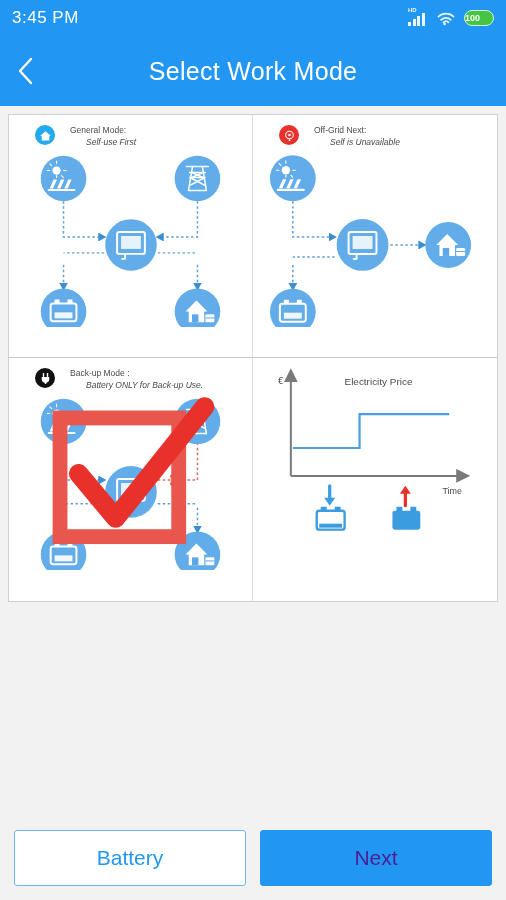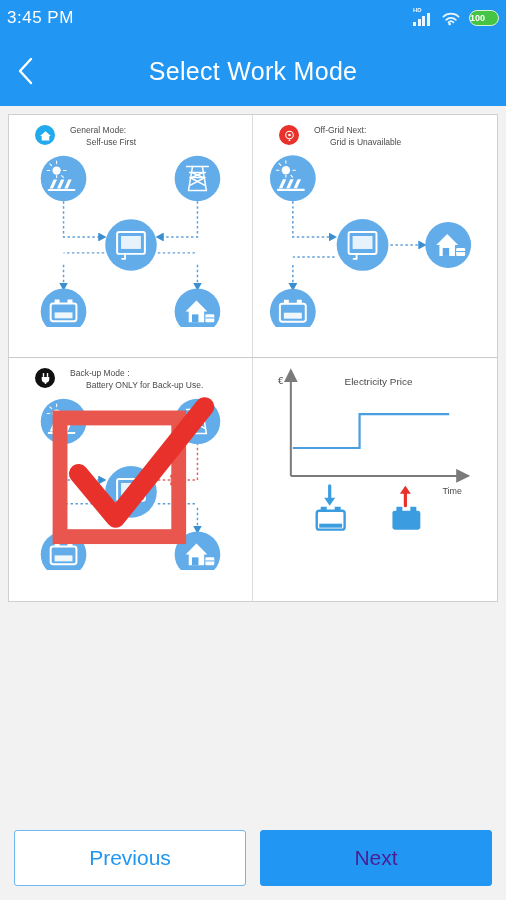--- a/index.html
+++ b/index.html
@@ -7,21 +7,21 @@
     width: 506px; height: 900px;
     font-family: "Liberation Sans", sans-serif;
     background: #f2f2f2;
     overflow: hidden;
   }
   #app { position: relative; width: 506px; height: 900px; background: #f2f2f2; }
 
   
   .statusbar {
     height: 36px; background: #2196f3; color: #fff;
-    display: flex; align-items: center; padding: 0 7px;
+    display: flex; align-items: center; padding: 0 12px;
   }
   .clock { font-size: 17px; letter-spacing: .5px; }
   .status-right { margin-left: auto; display: flex; align-items: center; gap: 8px; }
   .sig { position: relative; width: 20px; height: 16px; }
   .sig .hd { position: absolute; top: -3px; left: 0; font-size: 6px; font-weight: bold; color: #eaf5ff; }
   .sig .bars { position: absolute; bottom: 0; left: 0; display: flex; align-items: flex-end; gap: 1.5px; }
   .sig .bars i { display: block; width: 3px; background: #eaf5ff; }
   .sig .bars i:nth-child(1) { height: 4px; }
   .sig .bars i:nth-child(2) { height: 7px; }
   .sig .bars i:nth-child(3) { height: 10px; }
@@ -61,21 +61,21 @@
   .mode-card.bb { border-bottom: 1px solid #c9c9c9; }
 
   .card-head { display: flex; align-items: flex-start; padding: 9px 6px 0 26px; gap: 15px; }
   .badge { flex: 0 0 auto; width: 20px; height: 20px; border-radius: 50%;
            display: flex; align-items: center; justify-content: center; margin-top: 1px; }
   .badge.general { background: #22aaee; }
   .badge.offgrid { background: #e8312b; }
   .badge.backup  { background: #111111; }
   .badge.economic{ background: #f0c400; }
   .card-titles { font-size: 8.5px; color: #4a4a4a; line-height: 1.45; }
-  .card-titles .l2 { padding-left: 16px; }
+  .card-titles .l2 { padding-left: 16px; font-style: italic; }
 
   .diagram { position: relative; width: 100%; height: 178px; }
   .diagram svg { position: absolute; inset: 0; width: 100%; height: 100%; }
 
   
   .checkmark { position: absolute; left: 124px; bottom: 10px; width: 17px; height: 17px; }
 
   
   .footer {
     position: absolute; left: 0; right: 0; bottom: 14px;
@@ -226,21 +226,21 @@
       <div class="card-head">
         <span class="badge offgrid">
           <svg width="13" height="13" viewBox="0 0 24 24">
             <circle cx="12" cy="11" r="7" fill="none" stroke="#fff" stroke-width="2"></circle>
             <circle cx="12" cy="11" r="2.4" fill="#fff"></circle>
             <path d="M12 18 L10 22 h4 z" fill="#fff"></path>
           </svg>
         </span>
         <div class="card-titles">
           <div>Off-Grid Next:</div>
-          <div class="l2">Grid is Unavailable</div>
+          <div class="l2">Self is Unavailable</div>
         </div>
       </div>
       <div class="diagram">
         <svg viewBox="0 0 245 178">
           <g stroke="#5f9fd8" stroke-width="1.5" stroke-dasharray="2.5 2.5" fill="none" marker-end="url(#arrB)">
             <path d="M40 52 V88 H82"></path>
             <path d="M138 96 H172"></path>
             <path d="M40 116 V140"></path>
           </g>
           <g stroke="#5f9fd8" stroke-width="1.5" stroke-dasharray="2.5 2.5" fill="none">
@@ -335,17 +335,17 @@
               <rect x="144" y="149" width="6" height="4.5" fill="#3c9ce0"></rect>
               <rect x="158" y="149" width="6" height="4.5" fill="#3c9ce0"></rect>
             </g>
           </g>
         </svg>
       </div>
     </div>
   </div>
 
   <div class="footer">
-    <div class="btn prev">Previous</div>
+    <div class="btn prev">Battery</div>
     <div class="btn next">Next</div>
   </div>
 
 </div>
 
 </body></html>

